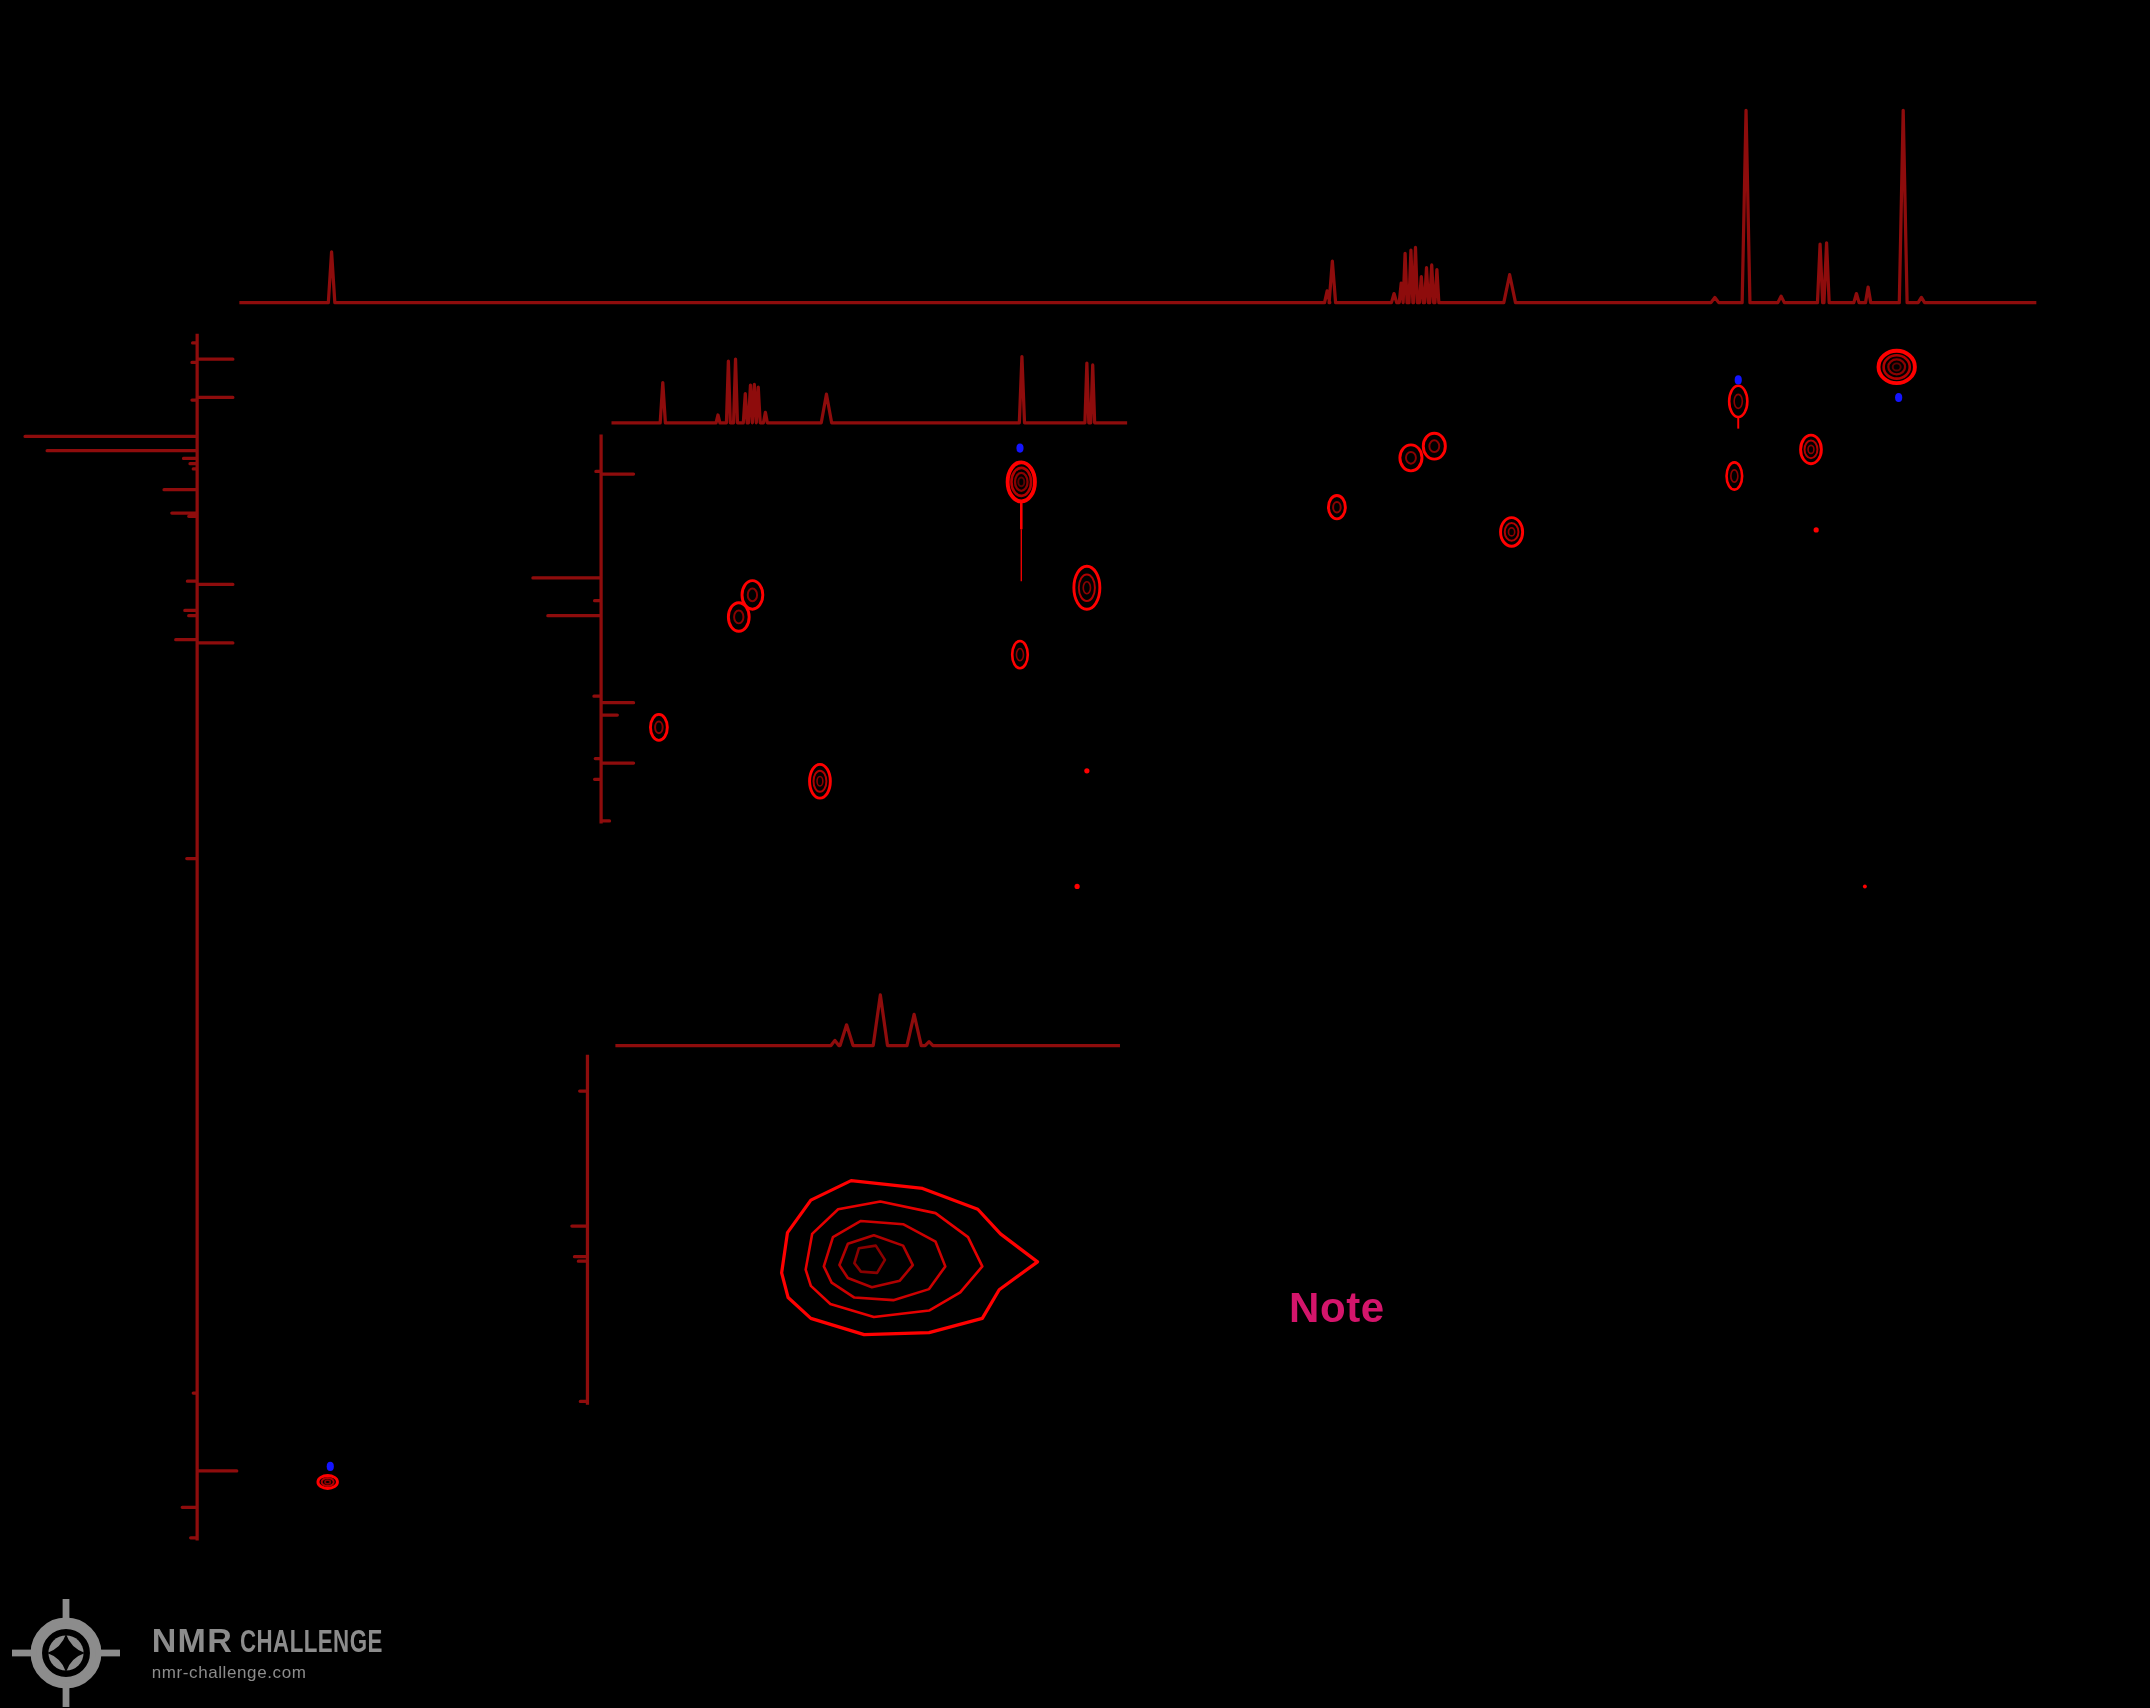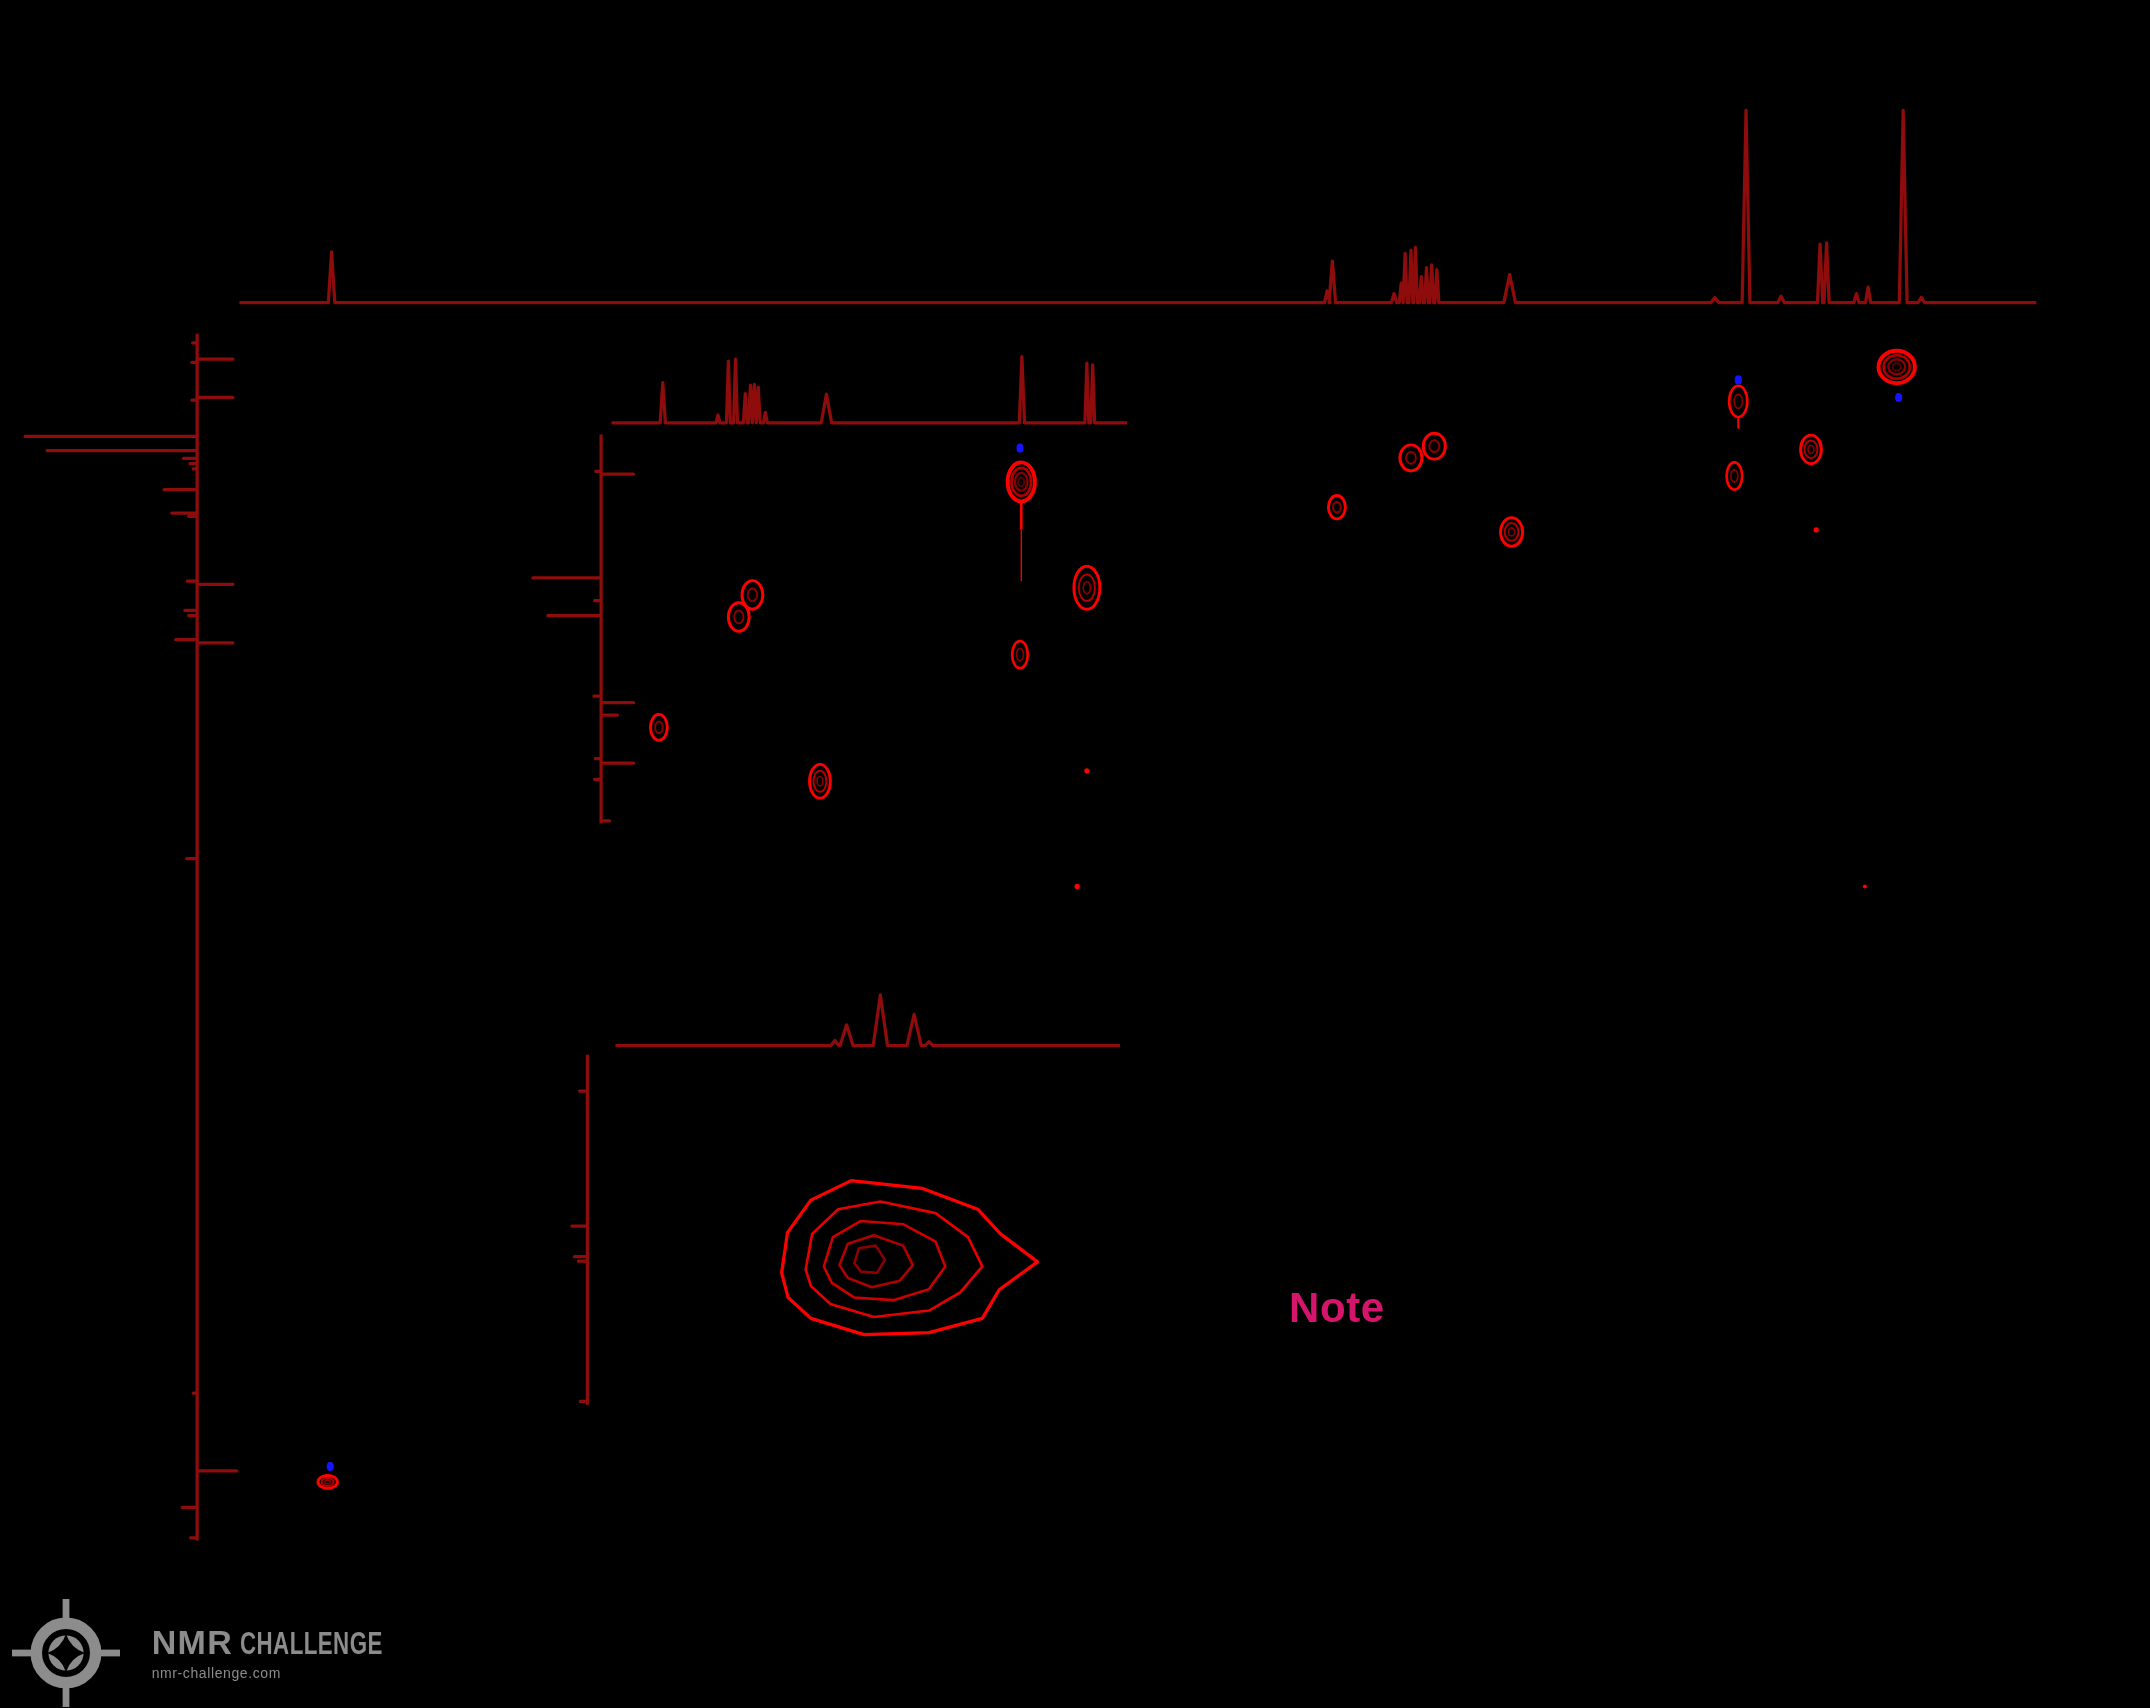--- a/index.html
+++ b/index.html
@@ -15,21 +15,21 @@
   }
   .logo{
     position:absolute;left:11.7px;top:1599px;
     display:flex;align-items:center;gap:32px;color:#8c8c8c;
   }
   .logo-icon{width:108px;height:108px;flex:0 0 auto;}
   .brand{white-space:nowrap;line-height:1;}
   .brand-bold{font-size:34px;font-weight:800;letter-spacing:1.3px;}
   .brand-rest{display:inline-block;font-size:31px;font-weight:700;
     transform:scaleX(0.72);transform-origin:left center;margin-left:6.5px;letter-spacing:0.6px;}
-  .logo-url{font-size:14px;font-weight:400;letter-spacing:0.6px;margin-top:5.2px;}
+  .logo-url{font-size:17px;font-weight:400;letter-spacing:0.6px;margin-top:5.2px;}
 </style>
 </head>
 <body>
 
 <div class="canvas">
 
   <svg id="plot" width="2151" height="1708" viewBox="0 0 3311 2630">
       <path d="M 368 466 L 505 466 L 510 388 L 515 466 L 2039 466 L 2043 448 L 2047 466 L 2046 466 L 2051 402 L 2056 466 L 2142 466 L 2146 452 L 2150 466 L 2154 466 L 2157 436 L 2160 466 L 2160 466 L 2163 390 L 2166 466 L 2169 466 L 2172 385 L 2175 466 L 2176 466 L 2179 381 L 2182 466 L 2185 466 L 2188 426 L 2191 466 L 2193 466 L 2196 412 L 2199 466 L 2201 466 L 2204 408 L 2207 466 L 2209 466 L 2212 415 L 2215 466 L 2315 466 L 2324 423 L 2333 466 L 2634 466 L 2640 458 L 2646 466 L 2682 466 L 2688 170 L 2694 466 L 2737 466 L 2742 456 L 2747 466 L 2798 466 L 2802 376 L 2806 466 L 2808 466 L 2812 374 L 2816 466 L 2854 466 L 2858 452 L 2862 466 L 2872 466 L 2876 442 L 2880 466 L 2924 466 L 2930 170 L 2936 466 L 2953 466 L 2958 458 L 2963 466 L 3135 466" fill="none" stroke="#8e0c0c" stroke-width="5" stroke-linejoin="round"></path>
       <path d="M 941 651 L 1016 651 L 1020 589 L 1024 651 L 1102 651 L 1105 639 L 1108 651 L 1118 651 L 1121 556 L 1124 651 L 1129 651 L 1132 553 L 1135 651 L 1144 651 L 1147 606 L 1150 651 L 1152 651 L 1155 593 L 1158 651 L 1158 651 L 1161 592 L 1164 651 L 1164 651 L 1167 596 L 1170 651 L 1175 651 L 1178 635 L 1181 651 L 1264 651 L 1272 607 L 1280 651 L 1569 651 L 1573 549 L 1577 651 L 1670 651 L 1673 559 L 1676 651 L 1679 651 L 1682 562 L 1685 651 L 1735 651" fill="none" stroke="#8e0c0c" stroke-width="5" stroke-linejoin="round"></path>
       <path d="M 947 1610 L 1279 1610 L 1285 1602 L 1291 1610 L 1293 1610 L 1303 1578 L 1313 1610 L 1344 1610 L 1355 1532 L 1366 1610 L 1396 1610 L 1407 1562 L 1418 1610 L 1424 1610 L 1430 1604 L 1436 1610 L 1724 1610" fill="none" stroke="#8e0c0c" stroke-width="5" stroke-linejoin="round"></path>

